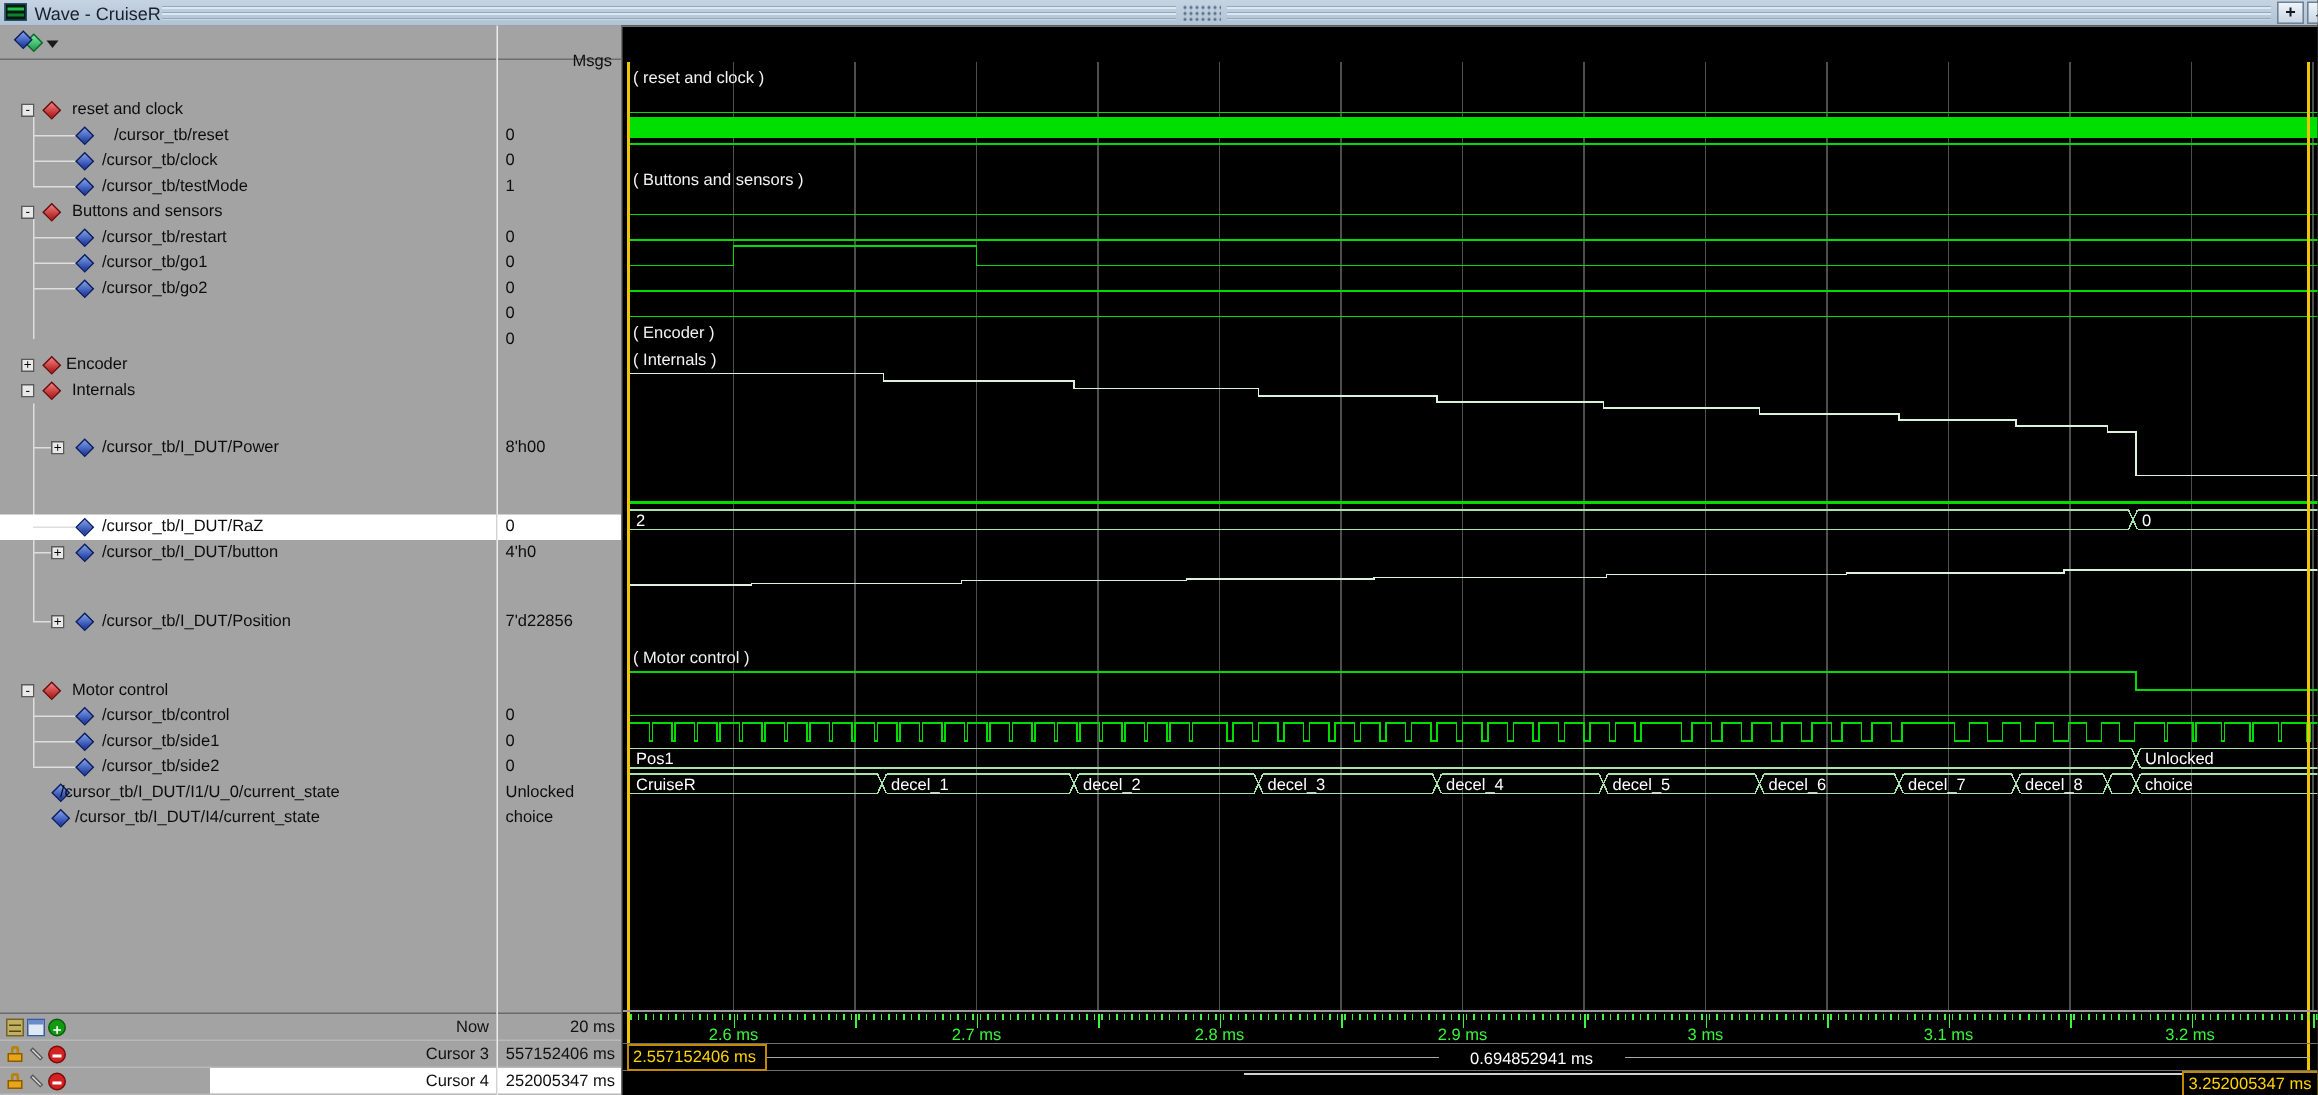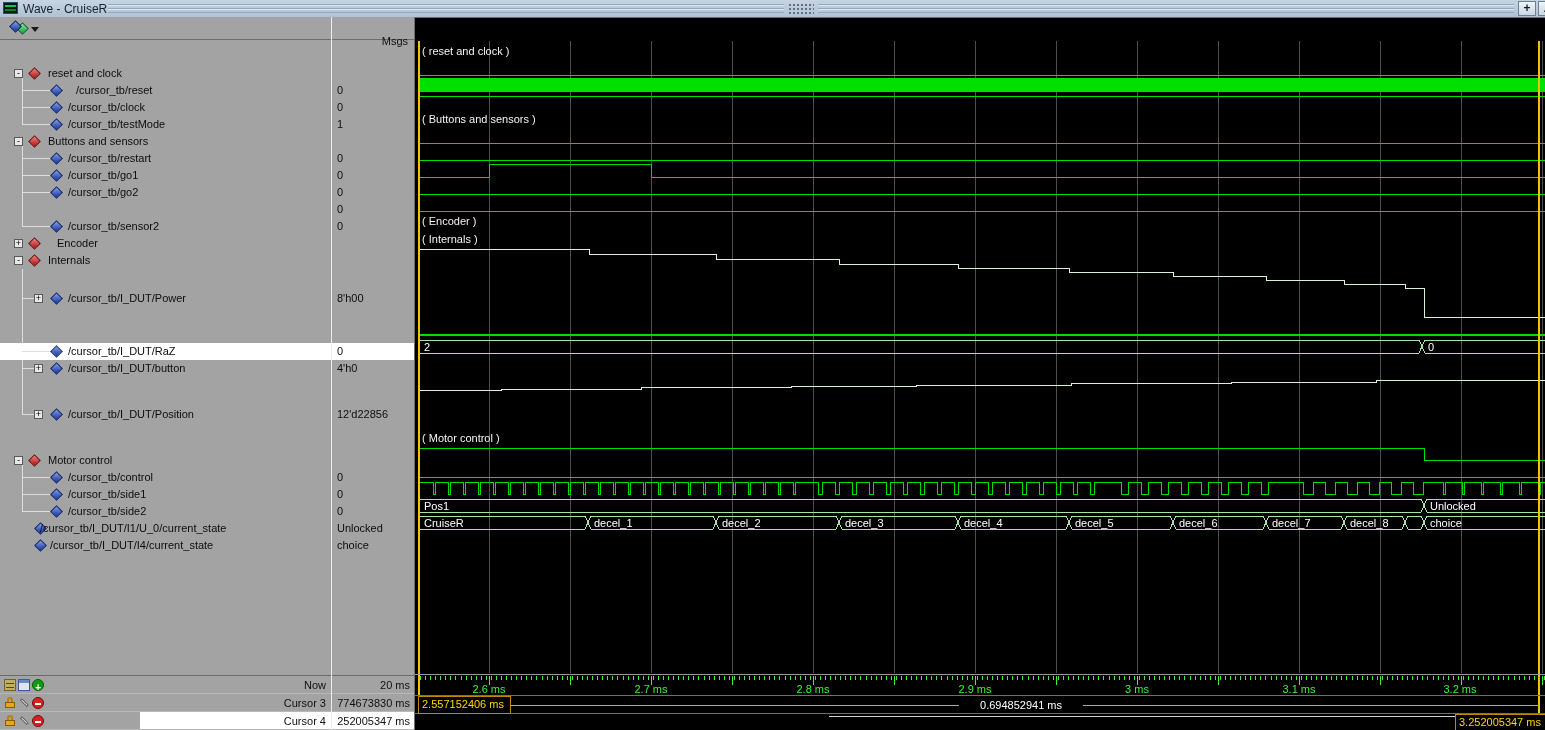--- a/index.html
+++ b/index.html
@@ -144,29 +144,24 @@
       <div class="trow" style="top: 127px;">
         <div class="stub" style="left: 22px; width: 28px;"></div>
         <span class="dia rowdia blue" style="left: 52px;"></span>
         <span class="tlabel" style="left: 68px;">/cursor_tb/go1</span>
       </div>
       <div class="trow" style="top: 144px; padding-left: 24px;">
         <div class="stub" style="left: 22px; width: 28px;"></div>
         <span class="dia rowdia blue" style="left: 52px;"></span>
         <span class="tlabel" style="left: 68px;">/cursor_tb/go2</span>
       </div>
-      <div class="trow" style="top: 178px;">
-        <div class="stub" style="left: 22px; width: 28px;"></div>
-        <span class="dia rowdia blue" style="left: 52px;"></span>
-        <span class="tlabel" style="left: 68px;">/cursor_tb/sensor2</span>
-      </div>
       <div class="trow" style="top: 195px;">
         <div class="expbox" style="left: 14px;">+</div>
         <span class="dia rowdia red" style="left: 30px;"></span>
-        <span class="tlabel" style="left: 57px;">Encoder</span>
+        <span class="tlabel" style="left: 44px;">Encoder</span>
       </div>
       <div class="trow" style="top: 212px;">
         <div class="expbox" style="left: 14px;">-</div>
         <span class="dia rowdia red" style="left: 30px;"></span>
         <span class="tlabel" style="left: 48px;">Internals</span>
       </div>
       <div class="trow" style="top: 250px;">
         <div class="stub" style="left: 22px; width: 12px;"></div>
         <div class="expbox" style="left: 34px;">+</div>
         <span class="dia rowdia blue" style="left: 52px;"></span>
@@ -271,33 +266,33 @@
       <div class="vrow" style="top: 59px;">0</div>
       <div class="vrow" style="top: 76px;">1</div>
       <div class="vrow" style="top: 110px;">0</div>
       <div class="vrow" style="top: 127px;">0</div>
       <div class="vrow" style="top: 144px;">0</div>
       <div class="vrow" style="top: 161px;">0</div>
       <div class="vrow" style="top: 178px;">0</div>
       <div class="vrow" style="top: 250px;">8'h00</div>
       <div class="vrow sel" style="top: 303px;">0</div>
       <div class="vrow" style="top: 320px;">4'h0</div>
-      <div class="vrow" style="top: 366px;">12'd22856</div>
+      <div class="vrow" style="top: 366px;">7'd22856</div>
       <div class="vrow" style="top: 429px;">0</div>
       <div class="vrow" style="top: 446px;">0</div>
       <div class="vrow" style="top: 463px;">0</div>
       <div class="vrow" style="top: 480px;">Unlocked</div>
       <div class="vrow" style="top: 497px;">choice</div>
     </div>
   <div class="values-footer" id="values-footer">
       <div class="fvrow" style="top: 0px;">
         <span class="fval">20 ms</span>
       </div>
       <div class="fvrow" style="top: 18px;">
-        <span class="fval">774673830 ms</span>
+        <span class="fval">557152406 ms</span>
       </div>
       <div class="fvrow sel" style="top: 36px;">
         <span class="fval">252005347 ms</span>
       </div>
     </div>
 </div>
 
 <div class="wave-panel">
   <svg id="wave-svg" width="1131" height="713" viewBox="414 17 1131 713" shape-rendering="crispEdges">
       <rect x="414" y="17" width="1131" height="713" fill="#000"></rect>

